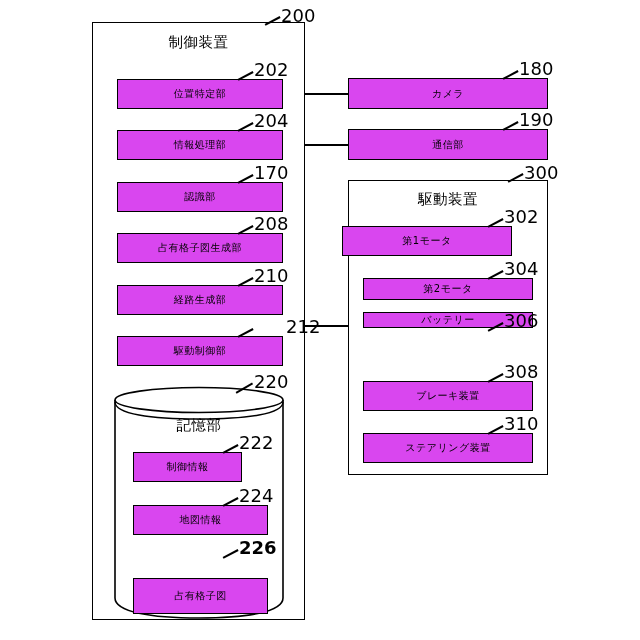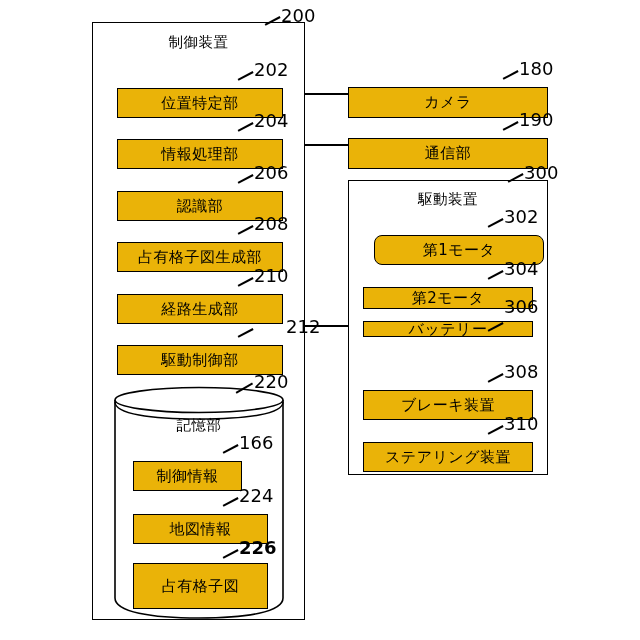--- a/index.html
+++ b/index.html
@@ -1,22 +1,22 @@
 <!DOCTYPE html>
 <html><head>
 <meta charset="utf-8">
 <style>
   html,body{margin:0;padding:0;background:#fff;}
   body{width:640px;height:640px;position:relative;overflow:hidden;
        font-family:"DejaVu Sans","Liberation Sans",sans-serif;color:#000;}
   #stage{position:absolute;inset:0;width:640px;height:640px;}
 
-  .box{position:absolute;border:1.6px solid #000;background:#eab308;
+  .box{position:absolute;border:1.6px solid #000;background:#d946ef;
        display:flex;align-items:center;justify-content:center;
-       font-size:15px;letter-spacing:.5px;box-sizing:border-box;margin-top:9px;}
+       font-size:10px;letter-spacing:.5px;box-sizing:border-box;}
   .frame{position:absolute;border:1.6px solid #000;background:#fff;box-sizing:border-box;}
   .frame-title{position:absolute;font-size:14.5px;letter-spacing:.5px;
        text-align:center;white-space:nowrap;}
 
   .ref{position:absolute;font-size:18px;letter-spacing:0px;
        font-family:"DejaVu Sans","Liberation Sans",sans-serif;white-space:nowrap;}
 
   .lead{position:absolute;height:1.6px;background:#000;transform-origin:left center;}
   .conn{position:absolute;background:#000;}
 
@@ -38,21 +38,21 @@
 
   <div class="box" style="left:117px;top:79px;width:166px;height:30px;">位置特定部</div>
   <div class="ref" style="left:254px;top:59px;">202</div>
   <div class="lead" style="left:238px;top:79px;width:17px;transform:rotate(-28deg);"></div>
 
   <div class="box" style="left:117px;top:130px;width:166px;height:30px;">情報処理部</div>
   <div class="ref" style="left:254px;top:110px;">204</div>
   <div class="lead" style="left:238px;top:130px;width:17px;transform:rotate(-28deg);"></div>
 
   <div class="box" style="left:117px;top:182px;width:166px;height:30px;">認識部</div>
-  <div class="ref" style="left:254px;top:162px;">206</div>
+  <div class="ref" style="left:254px;top:162px;">170</div>
   <div class="lead" style="left:238px;top:182px;width:17px;transform:rotate(-28deg);"></div>
 
   <div class="box" style="left:117px;top:233px;width:166px;height:30px;">占有格子図生成部</div>
   <div class="ref" style="left:254px;top:213px;">208</div>
   <div class="lead" style="left:238px;top:233px;width:17px;transform:rotate(-28deg);"></div>
 
   <div class="box" style="left:117px;top:285px;width:166px;height:30px;">経路生成部</div>
   <div class="ref" style="left:254px;top:265px;">210</div>
   <div class="lead" style="left:238px;top:285px;width:17px;transform:rotate(-28deg);"></div>
 
@@ -65,54 +65,54 @@
       <path d="M2,14 L2,212 C2,226 38,232 86,232 C134,232 170,226 170,212 L170,14" fill="#fff" stroke="#000" stroke-width="1.6"></path>
       <ellipse cx="86" cy="14" rx="84" ry="12.5" fill="#fff" stroke="#000" stroke-width="1.6"></ellipse>
       <path d="M2,16 C2,28 38,33 86,33 C134,33 170,28 170,16" fill="none" stroke="#000" stroke-width="1.4"></path>
     </svg>
     <div class="cyl-label">記憶部</div>
   </div>
   <div class="ref" style="left:254px;top:371px;">220</div>
   <div class="lead" style="left:236px;top:392px;width:19px;transform:rotate(-30deg);"></div>
 
   <div class="box" style="left:133px;top:452px;width:109px;height:30px;">制御情報</div>
-  <div class="ref" style="left:239px;top:432px;">166</div>
+  <div class="ref" style="left:239px;top:432px;">222</div>
   <div class="lead" style="left:223px;top:452px;width:17px;transform:rotate(-28deg);"></div>
 
   <div class="box" style="left:133px;top:505px;width:135px;height:30px;">地図情報</div>
   <div class="ref" style="left:239px;top:485px;">224</div>
   <div class="lead" style="left:223px;top:505px;width:17px;transform:rotate(-28deg);"></div>
 
-  <div class="box" style="left:133px;top:554px;width:135px;height:46px;">占有格子図</div>
+  <div class="box" style="left:133px;top:578px;width:135px;height:36px;">占有格子図</div>
   <div class="ref" style="left:239px;top:537px;font-weight:bold;">226</div>
   <div class="lead" style="left:223px;top:557px;width:17px;transform:rotate(-28deg);"></div>
 
   <div class="box" style="left:348px;top:78px;width:200px;height:31px;">カメラ</div>
   <div class="ref" style="left:519px;top:58px;">180</div>
   <div class="lead" style="left:503px;top:78px;width:17px;transform:rotate(-28deg);"></div>
 
   <div class="box" style="left:348px;top:129px;width:200px;height:31px;">通信部</div>
   <div class="ref" style="left:519px;top:109px;">190</div>
   <div class="lead" style="left:503px;top:129px;width:17px;transform:rotate(-28deg);"></div>
 
   <div class="frame" style="left:348px;top:180px;width:200px;height:295px;"></div>
   <div class="frame-title" style="left:348px;top:190px;width:200px;">駆動装置</div>
   <div class="ref" style="left:524px;top:162px;">300</div>
   <div class="lead" style="left:508px;top:181px;width:17px;transform:rotate(-28deg);"></div>
 
-  <div class="box" style="left:374px;top:226px;width:170px;height:30px;border-radius:8px;">第1モータ</div>
+  <div class="box" style="left:342px;top:226px;width:170px;height:30px;">第1モータ</div>
   <div class="ref" style="left:504px;top:206px;">302</div>
   <div class="lead" style="left:488px;top:226px;width:17px;transform:rotate(-28deg);"></div>
 
   <div class="box" style="left:363px;top:278px;width:170px;height:22px;">第2モータ</div>
   <div class="ref" style="left:504px;top:258px;">304</div>
   <div class="lead" style="left:488px;top:278px;width:17px;transform:rotate(-28deg);"></div>
 
   <div class="box" style="left:363px;top:312px;width:170px;height:16px;">バッテリー</div>
-  <div class="ref" style="left:504px;top:296px;">306</div>
+  <div class="ref" style="left:504px;top:310px;">306</div>
   <div class="lead" style="left:488px;top:330px;width:17px;transform:rotate(-28deg);"></div>
 
   <div class="box" style="left:363px;top:381px;width:170px;height:30px;">ブレーキ装置</div>
   <div class="ref" style="left:504px;top:361px;">308</div>
   <div class="lead" style="left:488px;top:381px;width:17px;transform:rotate(-28deg);"></div>
 
   <div class="box" style="left:363px;top:433px;width:170px;height:30px;">ステアリング装置</div>
   <div class="ref" style="left:504px;top:413px;">310</div>
   <div class="lead" style="left:488px;top:433px;width:17px;transform:rotate(-28deg);"></div>
 

